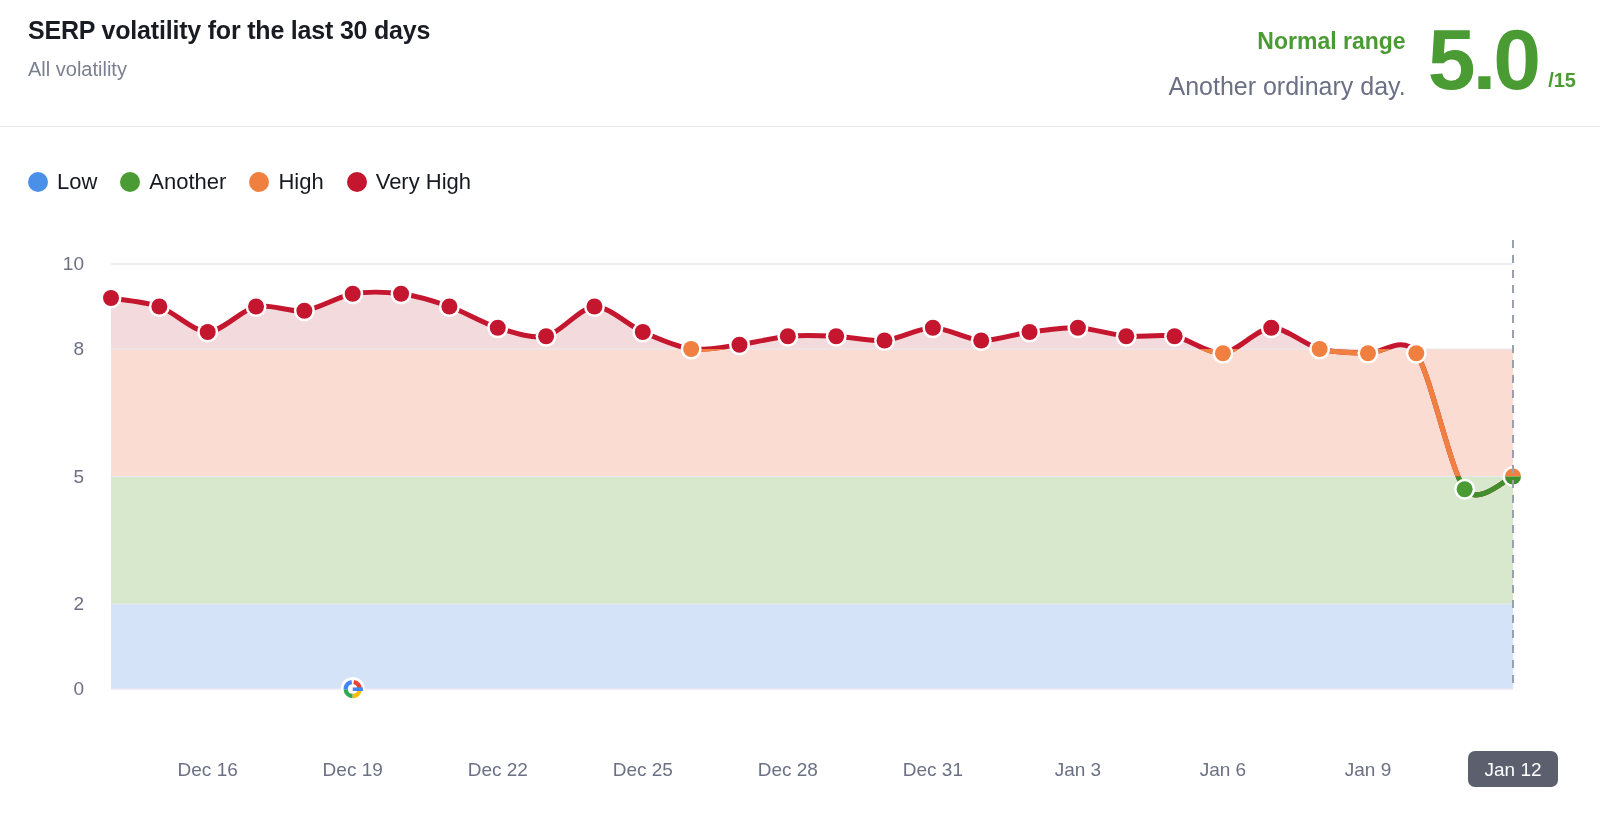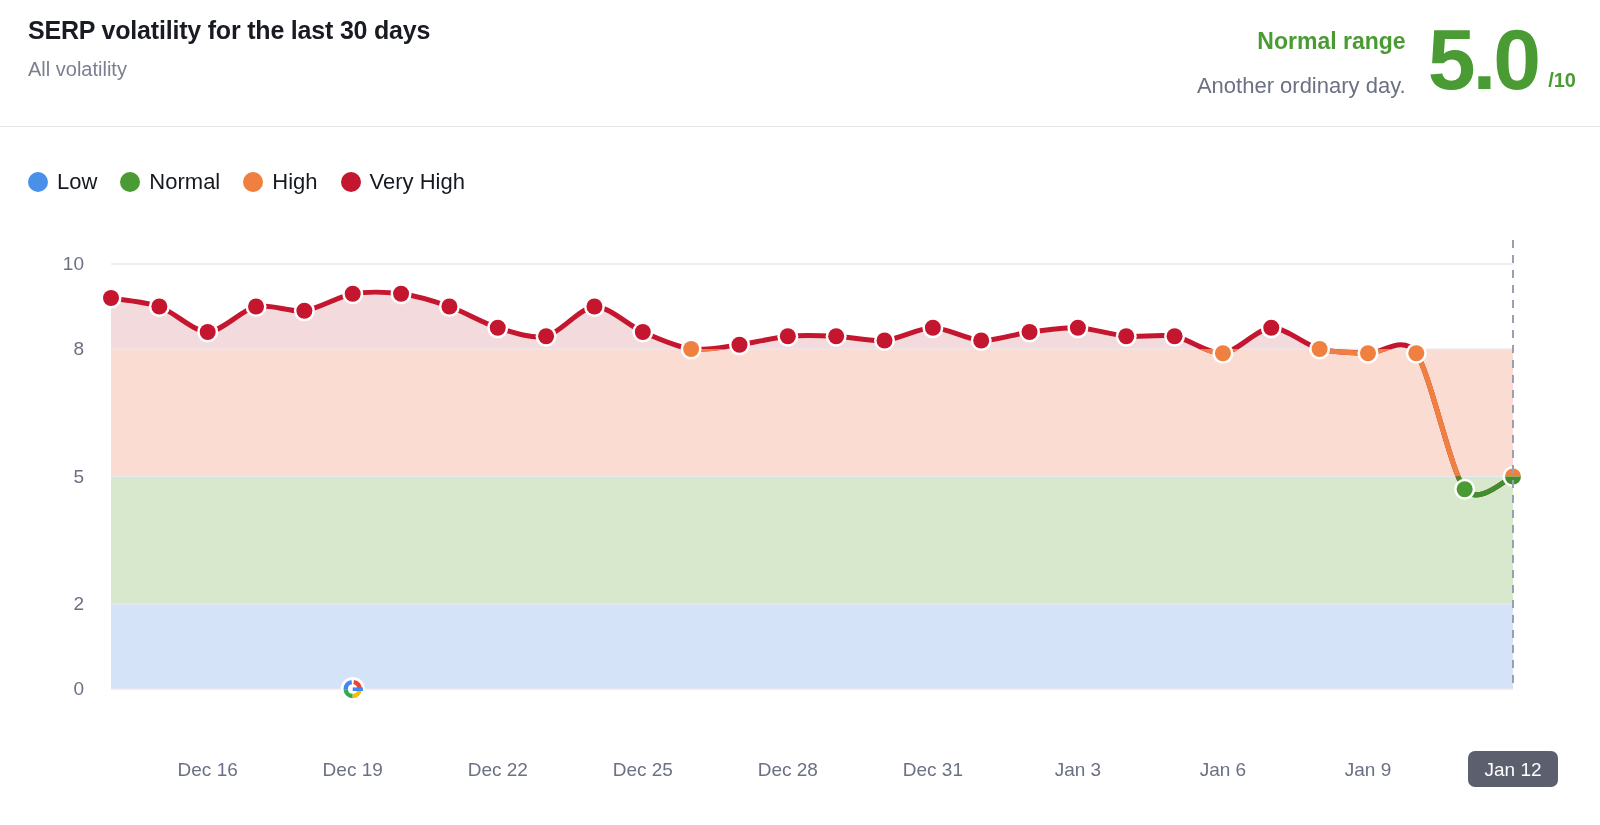--- a/index.html
+++ b/index.html
@@ -30,21 +30,21 @@
   .header-right {
     position: absolute; right: 24px; top: 16px;
     display: flex; align-items: flex-end;
   }
   .score-text { text-align: right; padding-top: 11px; padding-right: 22px; }
   .score-status {
     font-size: 23px; font-weight: bold; color: #4a9b33;
     line-height: 28px; white-space: nowrap;
   }
   .score-note {
-    font-size: 22px; color: #6b7084; line-height: 24px;
+    font-size: 25px; color: #6b7084; line-height: 24px;
     margin-top: 19px; white-space: nowrap;
   }
   .score-value-wrap { display: flex; align-items: flex-end; gap: 8px; }
   .score-value {
     font-size: 86px; font-weight: bold; color: #4a9b33;
     line-height: 78px; letter-spacing: -3px;
   }
   .score-max {
     font-size: 20px; font-weight: bold; color: #4a9b33;
     line-height: 20px; padding-bottom: 8px; padding-left: 2px;
@@ -90,33 +90,33 @@
       <div class="page-subtitle">All volatility</div>
     </div>
 
     <div class="header-right">
       <div class="score-text">
         <div class="score-status">Normal range</div>
         <div class="score-note">Another ordinary day.</div>
       </div>
       <div class="score-value-wrap">
         <div class="score-value">5.0</div>
-        <div class="score-max">/10</div>
+        <div class="score-max">/15</div>
       </div>
     </div>
   </div>
 
   <div class="legend">
     <div class="legend-item">
       <span class="legend-dot" style="background: rgb(74, 144, 232);"></span>
       <span class="legend-label">Low</span>
     </div>
     <div class="legend-item">
       <span class="legend-dot" style="background: rgb(74, 155, 51);"></span>
-      <span class="legend-label">Normal</span>
+      <span class="legend-label">Another</span>
     </div>
     <div class="legend-item">
       <span class="legend-dot" style="background: rgb(240, 128, 64);"></span>
       <span class="legend-label">High</span>
     </div>
     <div class="legend-item">
       <span class="legend-dot" style="background: rgb(196, 22, 46);"></span>
       <span class="legend-label">Very High</span>
     </div>
   </div>

